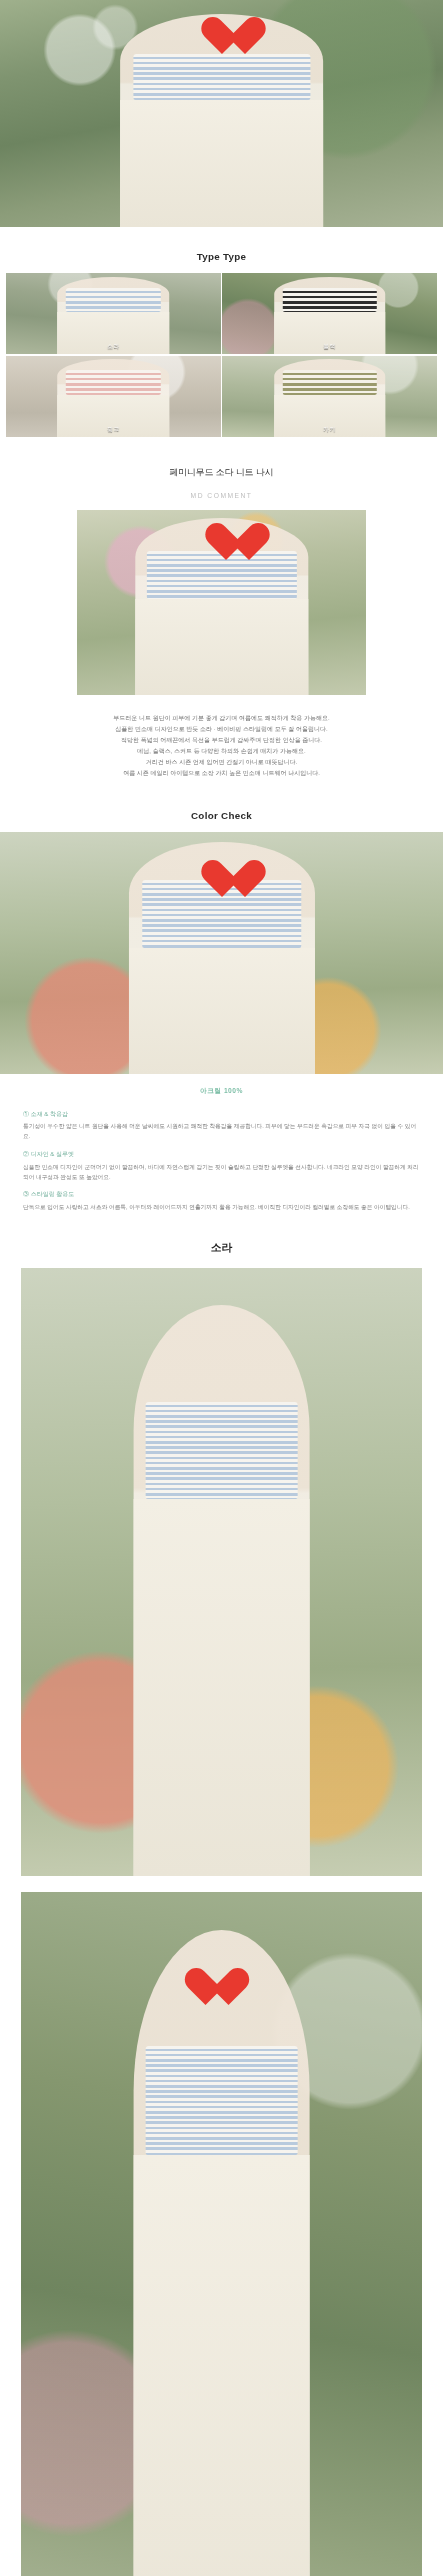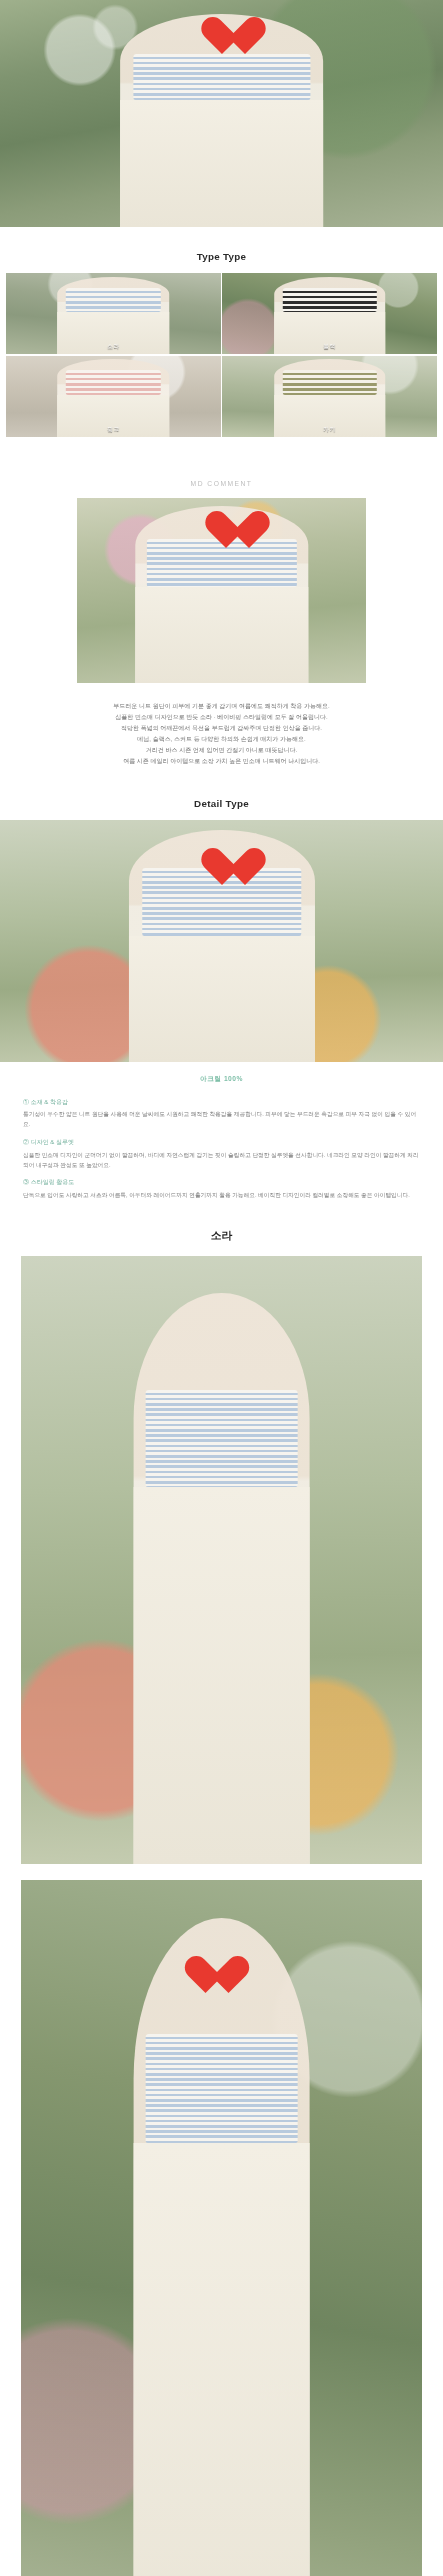--- a/index.html
+++ b/index.html
@@ -226,20 +226,21 @@
     </div>
     <div class="swatch-cell photo photo-wall" style="height:81px">
       <div class="model" style="top:4%;width:52%"></div>
       <div class="stripes khk" style="top:18%;height:30%;width:44%"></div>
       <div class="skirt" style="top:48%;width:52%"></div>
       <div class="cap">카키</div>
     </div>
   </div>
 
   <div style="height:30px"></div>
+  <div class="product-name">페미니무드 소다 니트 나시</div>
   <div style="height:13.4px"></div>
   <div class="md-comment">MD COMMENT</div>
   <div style="height:11.3px"></div>
 
   <div class="photo photo-flowers" style="height:185px;margin:0 77px">
     <div class="model" style="top:4%;width:60%"></div>
     <div class="stripes" style="top:22%;height:26%;width:52%"></div>
     <div class="skirt" style="top:48%;width:60%"></div>
     <div class="heart" style="top:13.4px;width:36px;height:33px"></div>
   </div>
@@ -248,21 +249,21 @@
   <div class="desc">
     <div>부드러운 니트 원단이 피부에 기분 좋게 감기며 여름에도 쾌적하게 착용 가능해요.</div>
     <div>심플한 민소매 디자인으로 반듯 소라 · 베이비핑 스타일링에 모두 잘 어울립니다.</div>
     <div>적당한 폭넓의 어깨끈에서 목선을 부드럽게 감싸주며 단정한 인상을 줍니다.</div>
     <div>데님, 슬랙스, 스커트 등 다양한 하의와 손쉽게 매치가 가능해요.</div>
     <div>거리건 바스 시즌 언제 입어면 간절기 아니로 때뜻답니다.</div>
     <div>여름 시즌 데일리 아이템으로 소장 가치 높은 민소매 니트웨어 나시입니다.</div>
   </div>
 
   <div style="height:30px"></div>
-  <div class="section-title">Detail Type</div>
+  <div class="section-title">Color Check</div>
   <div style="height:11.3px"></div>
 
   <div class="photo photo-tulip" style="height:242px">
     <div class="model" style="top:4%;width:42%"></div>
     <div class="stripes" style="top:20%;height:28%;width:36%"></div>
     <div class="skirt" style="top:48%;width:42%"></div>
     <div class="heart" style="top:29px"></div>
   </div>
 
   <div style="height:13.4px"></div>

